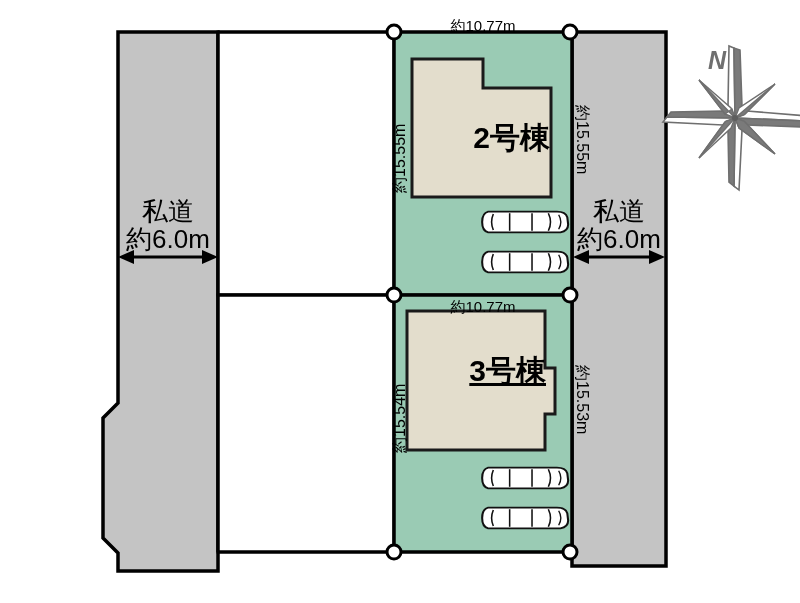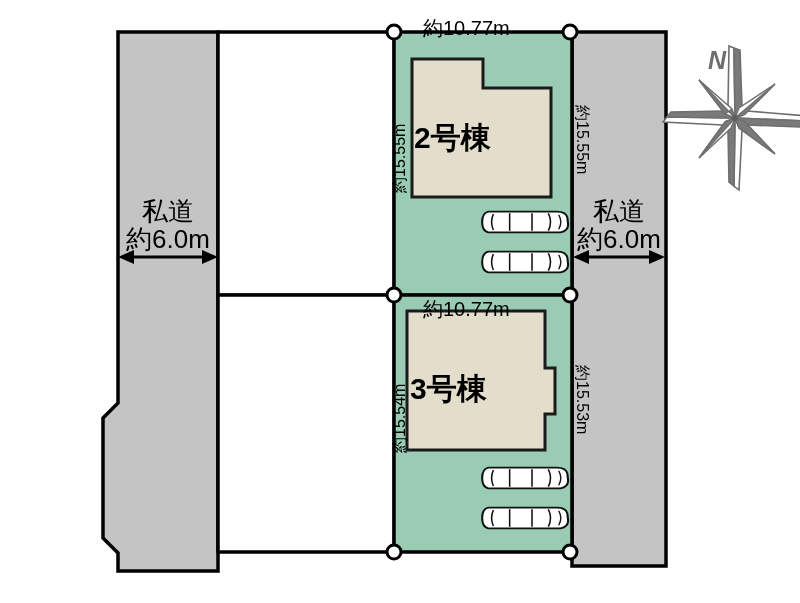--- a/index.html
+++ b/index.html
@@ -27,31 +27,31 @@
     white-space: nowrap;
     color: #000000;
     line-height: 1;
     letter-spacing: 0px;
   }
   .road-label {
     font-size: 26px;
     text-align: center;
   }
   .dim-h {
-    font-size: 20px;
-    text-align: left;
+    font-size: 15px;
+    text-align: center;
   }
   .dim-v {
     font-size: 16px;
     transform-origin: 0 0;
   }
   .bldg-label {
     font-size: 30px;
     font-weight: bold;
-    text-align: left;
+    text-align: right;
   }
   .north-letter {
     font-size: 25px;
     font-weight: bold;
     font-style: italic;
     color: #6f6f6f;
   }
 </style>
 </head>
 <body>
@@ -186,21 +186,21 @@
 
   </svg>
 
   <div class="txt road-label" style="left:118px; top:198px; width:100px;">私道</div>
   <div class="txt road-label" style="left:108px; top:226px; width:120px;">約6.0m</div>
 
   <div class="txt road-label" style="left:569px; top:198px; width:100px;">私道</div>
   <div class="txt road-label" style="left:559px; top:226px; width:120px;">約6.0m</div>
 
   <div class="txt bldg-label" style="left:414px; top:123px; width:136px;">2号棟</div>
-  <div class="txt bldg-label" style="left:410px; top:374px; width:136px;">3号棟</div>
+  <div class="txt bldg-label" style="left:410px; top:356px; width:136px;text-decoration:underline;">3号棟</div>
 
   <div class="txt dim-h" style="left:423px; top:18px; width:120px;">約10.77m</div>
   <div class="txt dim-h" style="left:423px; top:299px; width:120px;">約10.77m</div>
 
   <div class="txt dim-v" style="left:392px; top:193px; transform:rotate(-90deg);">約15.55m</div>
   <div class="txt dim-v" style="left:590px; top:105px; transform:rotate(90deg);">約15.55m</div>
   <div class="txt dim-v" style="left:392px; top:453px; transform:rotate(-90deg);">約15.54m</div>
   <div class="txt dim-v" style="left:590px; top:365px; transform:rotate(90deg);">約15.53m</div>
 
   <div class="txt north-letter" style="left:708px; top:48px;">N</div>

